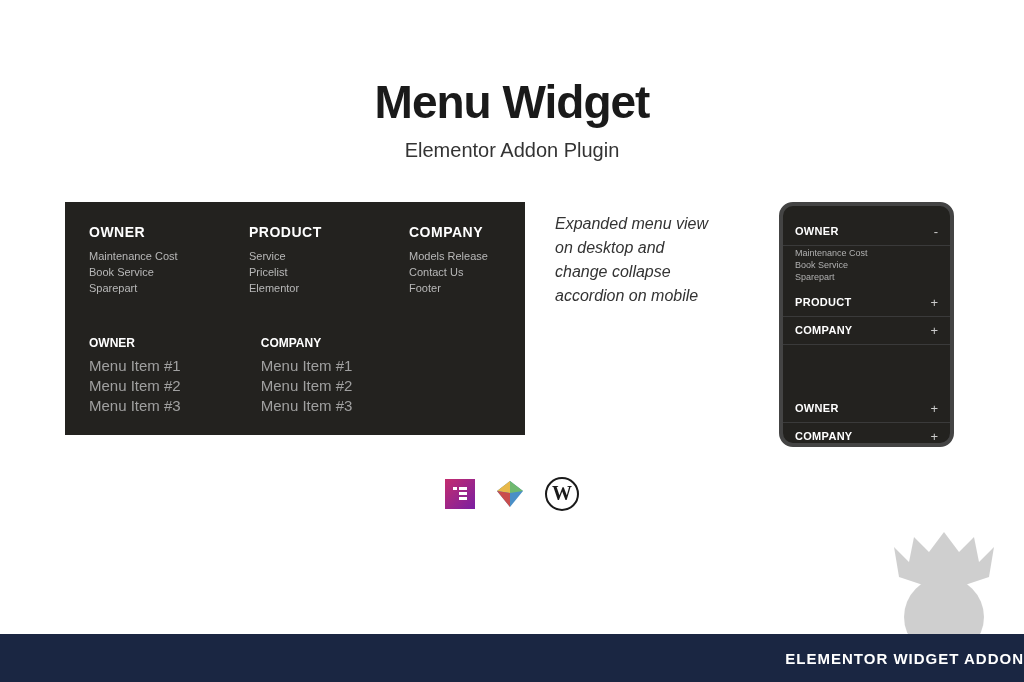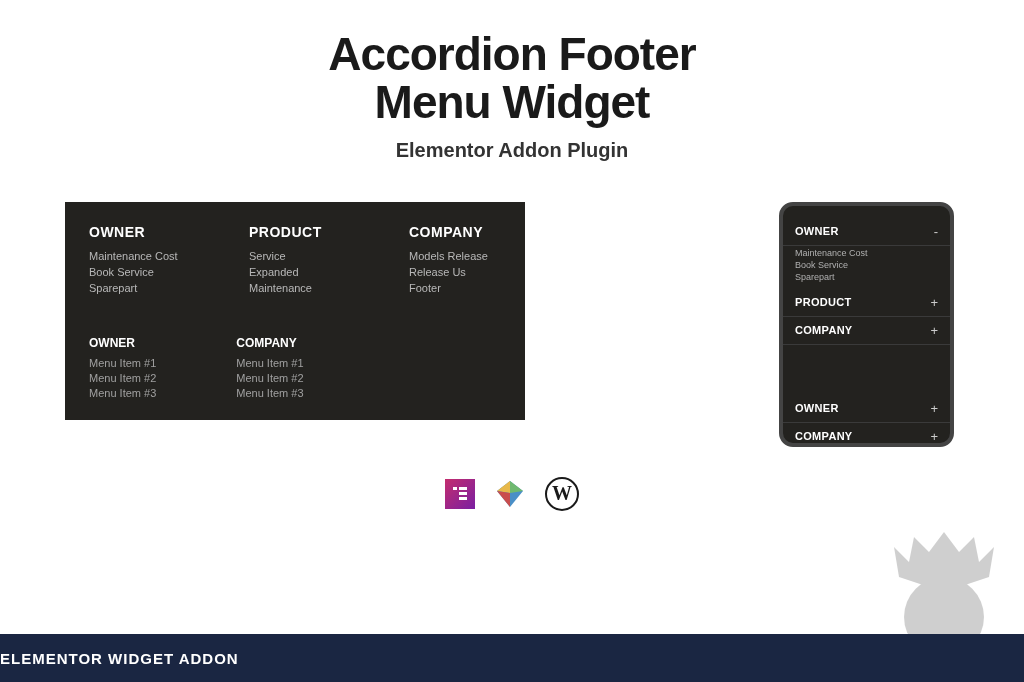--- a/index.html
+++ b/index.html
@@ -1,96 +1,97 @@
 <!DOCTYPE html>
 <html><head>
 <meta charset="utf-8">
 <style>
 * { margin: 0; padding: 0; box-sizing: border-box; }
 body { font-family: -apple-system, BlinkMacSystemFont, 'Segoe UI', Arial, sans-serif; background: #fff; width: 1024px; height: 682px; position: relative; overflow: hidden; }
 .container { padding: 30px 65px 0 65px; }
 .title { font-size: 46px; font-weight: 800; text-align: center; color: #1a1a1a; line-height: 1.05; letter-spacing: -1px; }
-.subtitle { font-size: 20px; text-align: center; color: #333; margin-top: 12px; font-weight: 700; }
+.subtitle { font-size: 20px; text-align: center; color: #333; margin-top: 12px; font-weight: 400; }
 .main-row { display: flex; margin-top: 40px; align-items: flex-start; }
 .desktop-preview { background: #23221f; width: 460px; padding: 22px 24px 18px 24px; color: #fff; }
 .preview-row-1 { display: flex; gap: 40px; margin-bottom: 38px; }
 .preview-row-2 { display: flex; gap: 80px; }
 .col-title { font-size: 14px; font-weight: 800; letter-spacing: 0.5px; margin-bottom: 10px; color: #fff; text-transform: uppercase; }
 .col-item { font-size: 11px; color: #b8b8b8; margin-bottom: 4px; }
-.col-item-sm { font-size: 11px; color: #a0a0a0; margin-bottom: 3px; }
+.col-item-sm { font-size: 15px; color: #a0a0a0; margin-bottom: 3px; }
 .col-title-sm { font-size: 12px; font-weight: 700; margin-bottom: 7px; color: #fff; text-transform: uppercase; }
 .desc-text { font-style: italic; font-size: 16px; color: #333; line-height: 1.5; width: 160px; margin-left: 30px; margin-top: 10px; }
 .mobile-wrap { margin-left: auto; width: 180px; }
 .mobile-frame { background: #23221f; border-radius: 14px; border: 4px solid #444; width: 175px; height: 245px; padding: 12px 0 0 0; color: #fff; position: relative; }
 .mobile-section { border-bottom: 1px solid #3a3a3a; padding: 6px 12px; display: flex; justify-content: space-between; align-items: center; }
 .mobile-section-title { font-size: 11px; font-weight: 800; letter-spacing: 0.3px; }
 .mobile-toggle { font-size: 13px; color: #ccc; font-weight: 300; }
 .mobile-items { padding: 2px 12px 5px 12px; }
 .mobile-item { font-size: 9px; color: #b0b0b0; margin-bottom: 2px; }
 .mobile-spacer { height: 50px; }
 .icon-row { display: flex; justify-content: center; gap: 18px; margin-top: 30px; align-items: center; }
 .icon-elementor { width: 30px; height: 30px; background: linear-gradient(135deg, #c32d6e, #7a1fa2); display: flex; align-items: center; justify-content: center; }
 .icon-elementor-inner { width: 14px; height: 14px; display: grid; grid-template-columns: 4px 1fr; gap: 2px; }
 .icon-elementor-inner span:first-child { background: #fff; grid-row: 1 / 4; }
 .icon-elementor-inner span { background: #fff; height: 3px; }
 .icon-gem { width: 34px; height: 30px; position: relative; }
 .icon-wp { width: 34px; height: 34px; border: 2px solid #1a1a1a; border-radius: 50%; display: flex; align-items: center; justify-content: center; font-size: 20px; font-weight: 700; font-family: Georgia, serif; color: #1a1a1a; }
-.bottom-bar { position: absolute; bottom: 0; left: 0; right: 0; height: 48px; background: #1a2642; display: flex; align-items: center; justify-content: flex-start; }
+.bottom-bar { position: absolute; bottom: 0; left: 0; right: 0; height: 48px; background: #1a2642; display: flex; align-items: center; justify-content: flex-end; }
 .bottom-bar-text { color: #fff; font-size: 15px; font-weight: 700; letter-spacing: 1px; }
 .king-logo { position: absolute; right: 5px; bottom: 5px; width: 150px; height: 160px; opacity: 0.4; }
 .pcol { min-width: 120px; }
 </style>
 </head>
 <body>
 
 <div class="container">
   <h1 class="title">
-    <span>Accordion Footer</span><br>
+    <br>
     <span>Menu Widget</span>
   </h1>
   <p class="subtitle">Elementor Addon Plugin</p>
 
   <div class="main-row">
     <div class="desktop-preview">
       <div class="preview-row-1">
         <div class="pcol">
           <div class="col-title">OWNER</div>
           <div class="col-item">Maintenance Cost</div>
           <div class="col-item">Book Service</div>
           <div class="col-item">Sparepart</div>
         </div>
         <div class="pcol">
           <div class="col-title">PRODUCT</div>
           <div class="col-item">Service</div>
-          <div class="col-item">Expanded</div>
-          <div class="col-item">Maintenance</div>
+          <div class="col-item">Pricelist</div>
+          <div class="col-item">Elementor</div>
         </div>
         <div class="pcol">
           <div class="col-title">COMPANY</div>
           <div class="col-item">Models Release</div>
-          <div class="col-item">Release Us</div>
+          <div class="col-item">Contact Us</div>
           <div class="col-item">Footer</div>
         </div>
       </div>
       <div class="preview-row-2">
         <div>
           <div class="col-title-sm">OWNER</div>
           <div class="col-item-sm">Menu Item #1</div>
           <div class="col-item-sm">Menu Item #2</div>
           <div class="col-item-sm">Menu Item #3</div>
         </div>
         <div>
           <div class="col-title-sm">COMPANY</div>
           <div class="col-item-sm">Menu Item #1</div>
           <div class="col-item-sm">Menu Item #2</div>
           <div class="col-item-sm">Menu Item #3</div>
         </div>
       </div>
     </div>
 
+    <div class="desc-text">Expanded menu view on desktop and change collapse accordion on mobile</div>
 
     <div class="mobile-wrap">
       <div class="mobile-frame">
         <div class="mobile-section">
           <span class="mobile-section-title">OWNER</span>
           <span class="mobile-toggle">-</span>
         </div>
         <div class="mobile-items">
           <div class="mobile-item">Maintenance Cost</div>
           <div class="mobile-item">Book Service</div>

